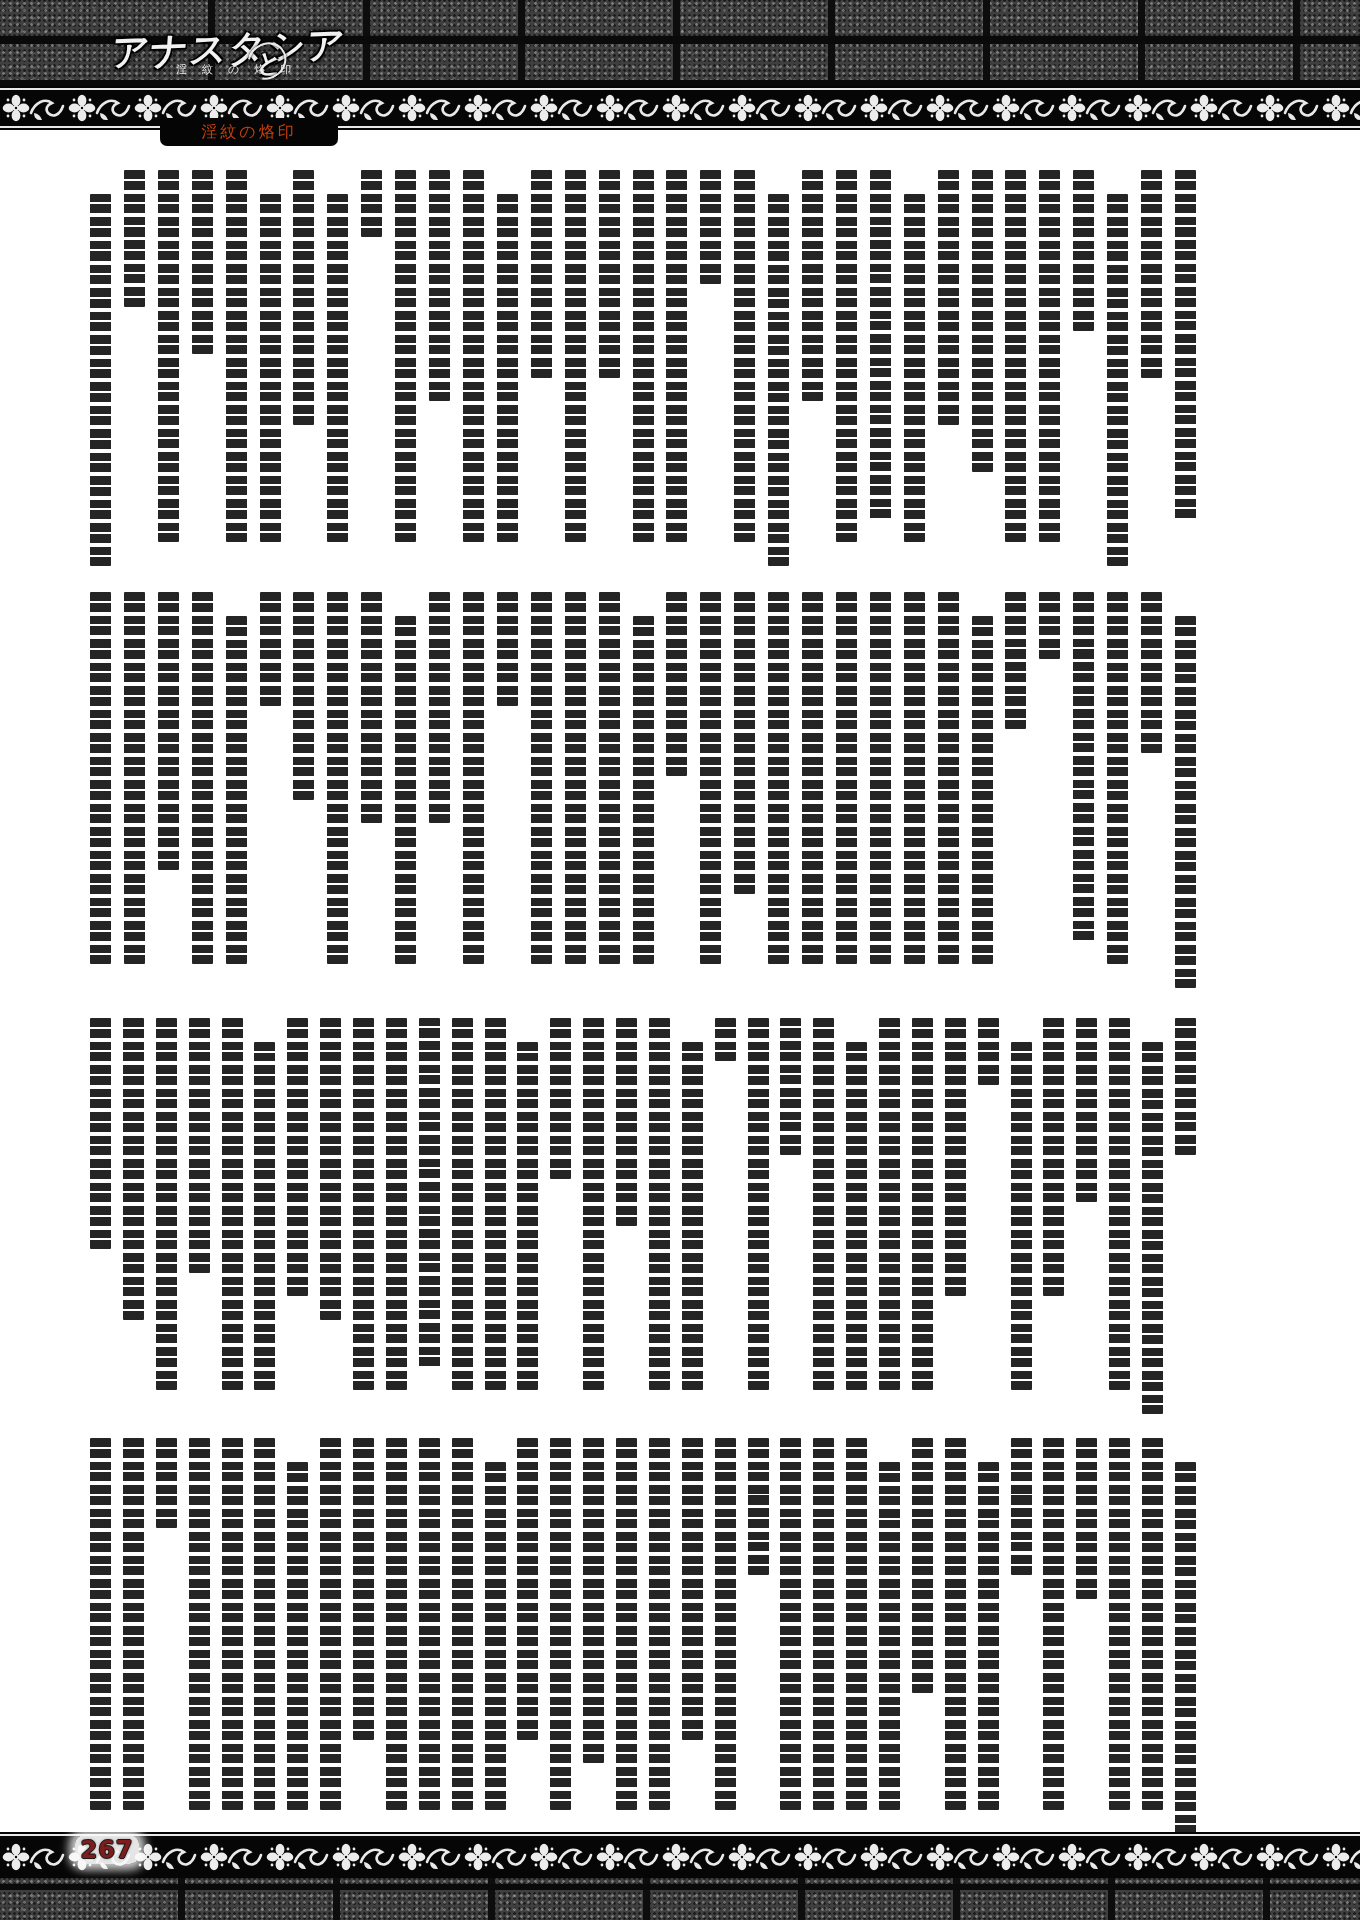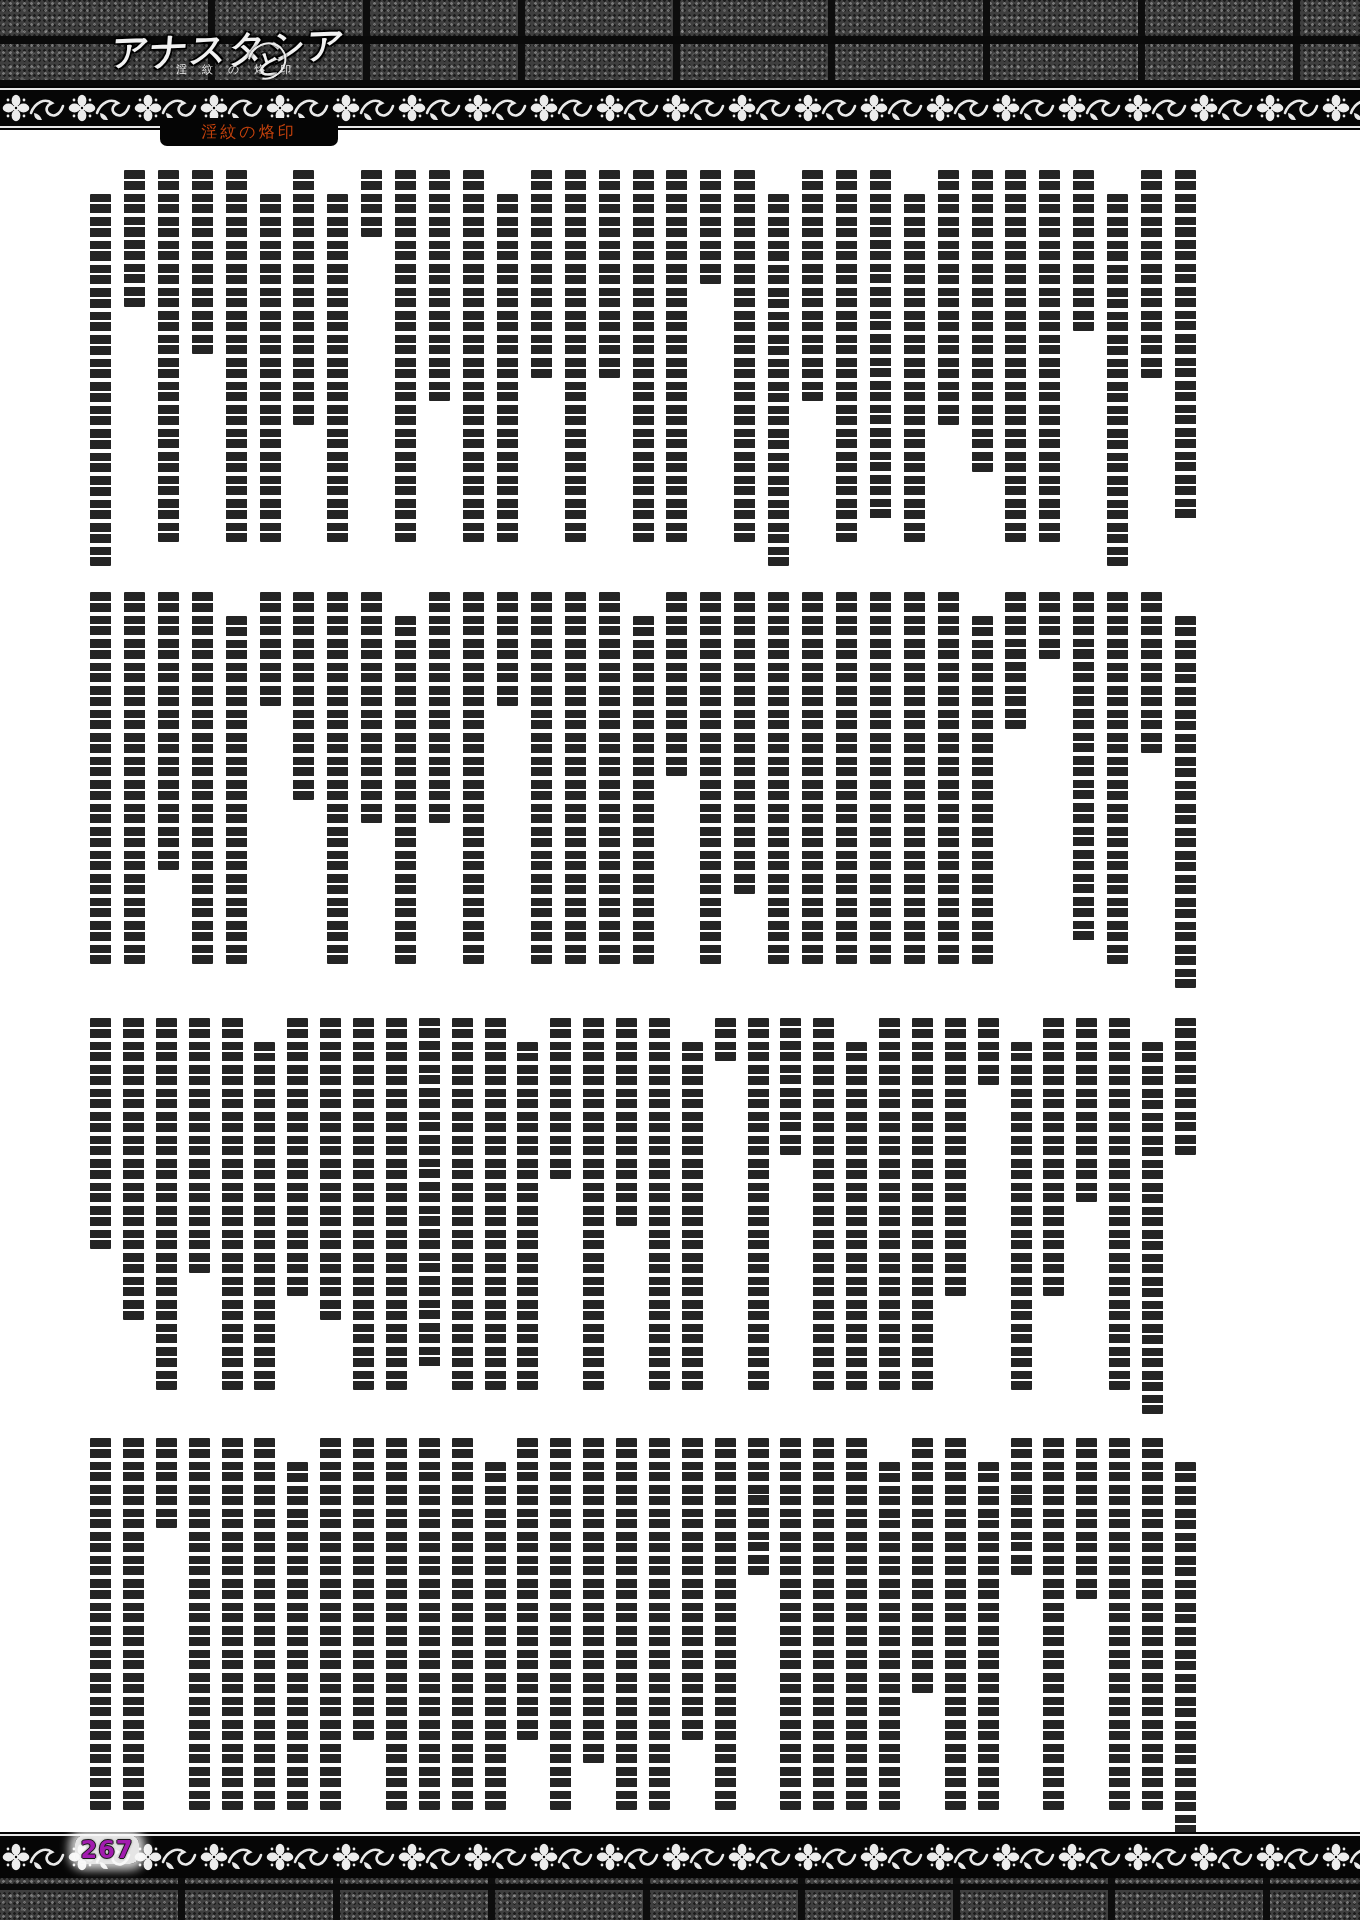--- a/index.html
+++ b/index.html
@@ -88,21 +88,21 @@
 
   
   #page-number-badge{
     position:absolute;left:75px;top:1835px;width:64px;height:29px;
     background:rgba(248,248,248,.92);border-radius:9px;
     box-shadow:0 0 10px 6px rgba(255,255,255,.8);
     display:flex;align-items:center;justify-content:center;
   }
   #page-number{
     font-family:"DejaVu Sans","Liberation Sans",sans-serif;
-    font-size:24px;font-weight:600;color:#a21caf;letter-spacing:1px;
+    font-size:24px;font-weight:600;color:#7f1d1d;letter-spacing:1px;
     text-shadow:1px 0 #1a1a1a,-1px 0 #1a1a1a,0 1px #1a1a1a,0 -1px #1a1a1a,0 0 3px #333;
   }
 </style>
 </head>
 <body>
 
 <div id="page">
 
   <div id="brick-top" class="brick"></div>
 

